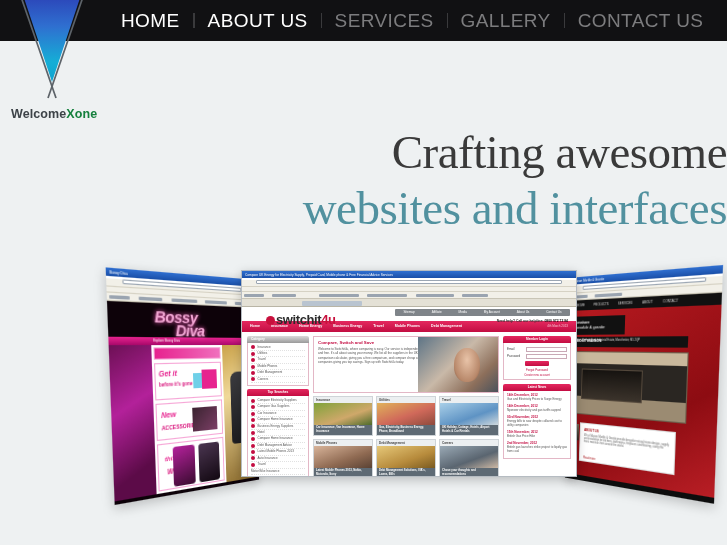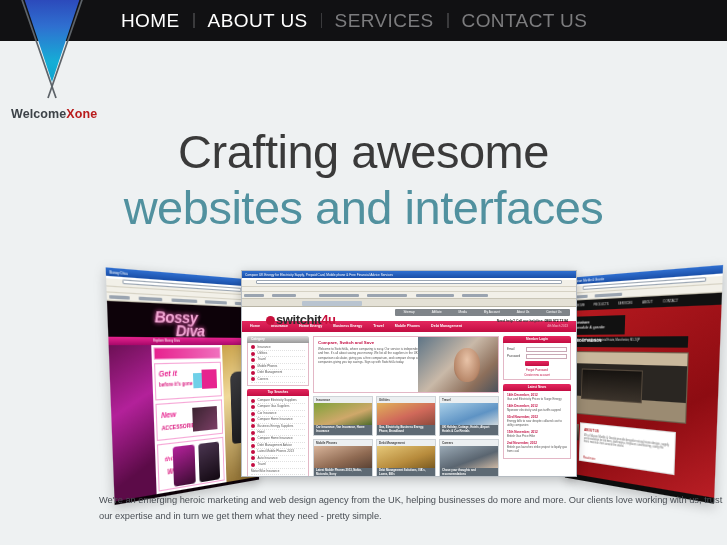--- a/index.html
+++ b/index.html
@@ -27,26 +27,27 @@
   .nav-sep{ width:1px; height:15px; background:#3a3a3c; }
 
   
   .logo{ position:absolute; left:0; top:0; width:104px; height:130px; }
   .logo svg{ display:block; }
   .logo-text{
     position:absolute; left:11px; top:107px;
     font-size:12.5px; font-weight:bold; letter-spacing:.1px;
     color:#3d4348; white-space:nowrap;
   }
-  .logo-text .x{ color:#b91c1c; }
+  .logo-text .x{ color:#15803d; }
 
   
   .headline{
     position:absolute; left:0; top:124px; width:727px;
-    text-align:center;
+    text-align:right;
+    font-family:Liberation Serif, serif;
   }
   .headline .l1{
     font-size:47px; color:#3a3a3a; line-height:56px;
     font-weight:400; letter-spacing:-.5px;
   }
   .headline .l2{
     font-size:47px; color:#51919f; line-height:56px;
     font-weight:400; letter-spacing:-.5px;
   }
 
@@ -253,20 +254,21 @@
 
   <div class="topbar">
     <div class="nav">
       <div class="nav-item active">HOME</div>
       <div class="nav-sep"></div>
       <div class="nav-sep"></div>
       <div class="nav-item active">ABOUT US</div>
       <div class="nav-sep"></div>
       <div class="nav-item">SERVICES</div>
       <div class="nav-sep"></div>
+      <div class="nav-item">GALLERY</div>
       <div class="nav-sep"></div>
       <div class="nav-item">CONTACT US</div>
     </div>
   </div>
 
   <div class="logo">
     <svg width="104" height="112" viewBox="0 0 104 112">
       <defs>
         <linearGradient id="vgrad" x1="0" y1="0" x2="0" y2="1">
           <stop offset="0%" stop-color="#2b3fb5"></stop>
@@ -597,16 +599,16 @@
           </div>
 
         </div>
 
       </div>
     </div>
 
   </div>
 
   <div class="copy">
-    <span>We're an emerging heroic marketing and web design agency from the UK, helping businesses do more and more. Our clients love working with us, trust our expertise and in turn we get them what they need - pretty simple.</span><br>
+    <br>
   </div>
 
 </div>
 
 </body></html>

